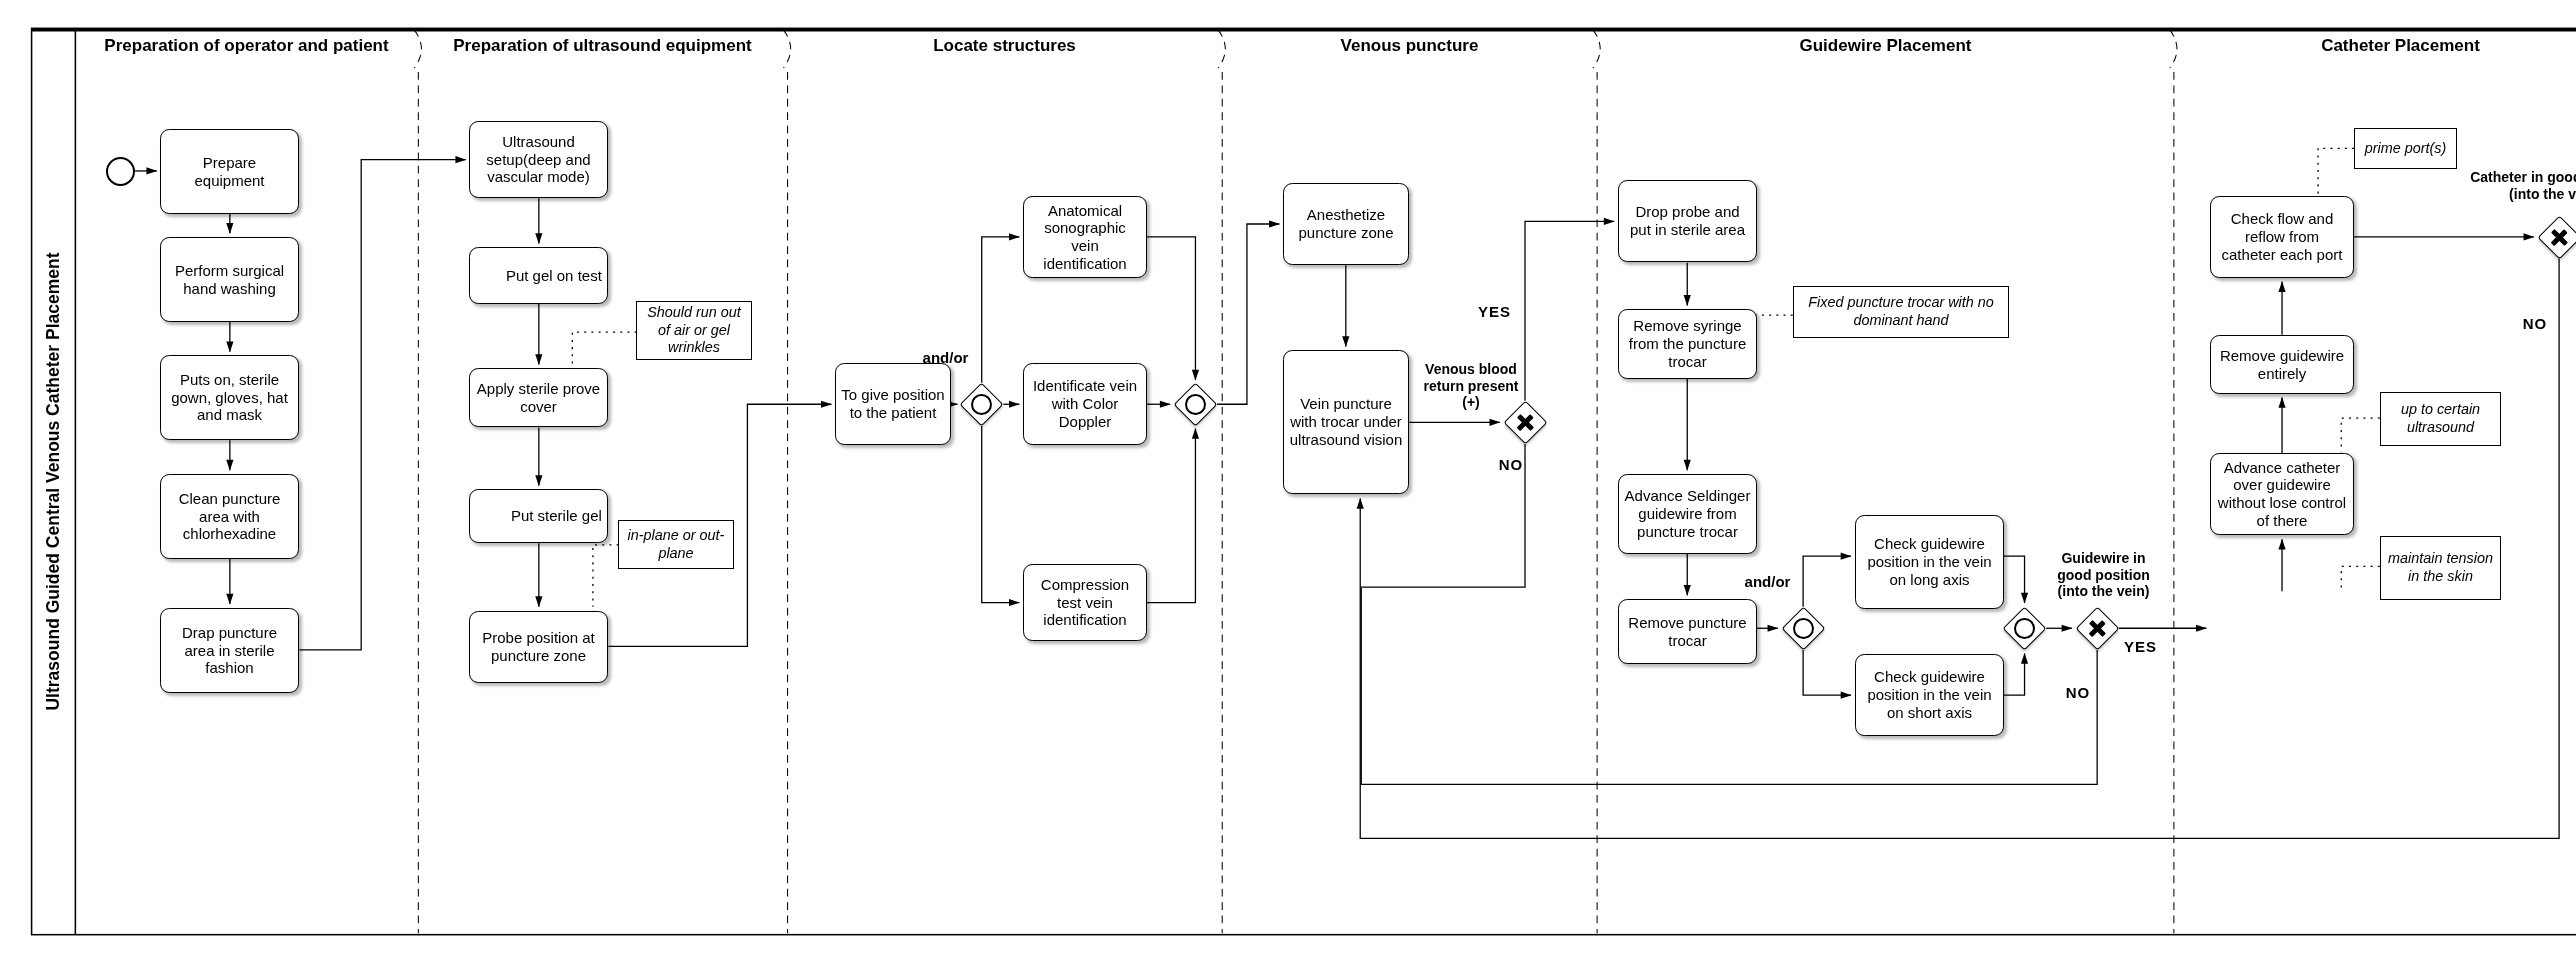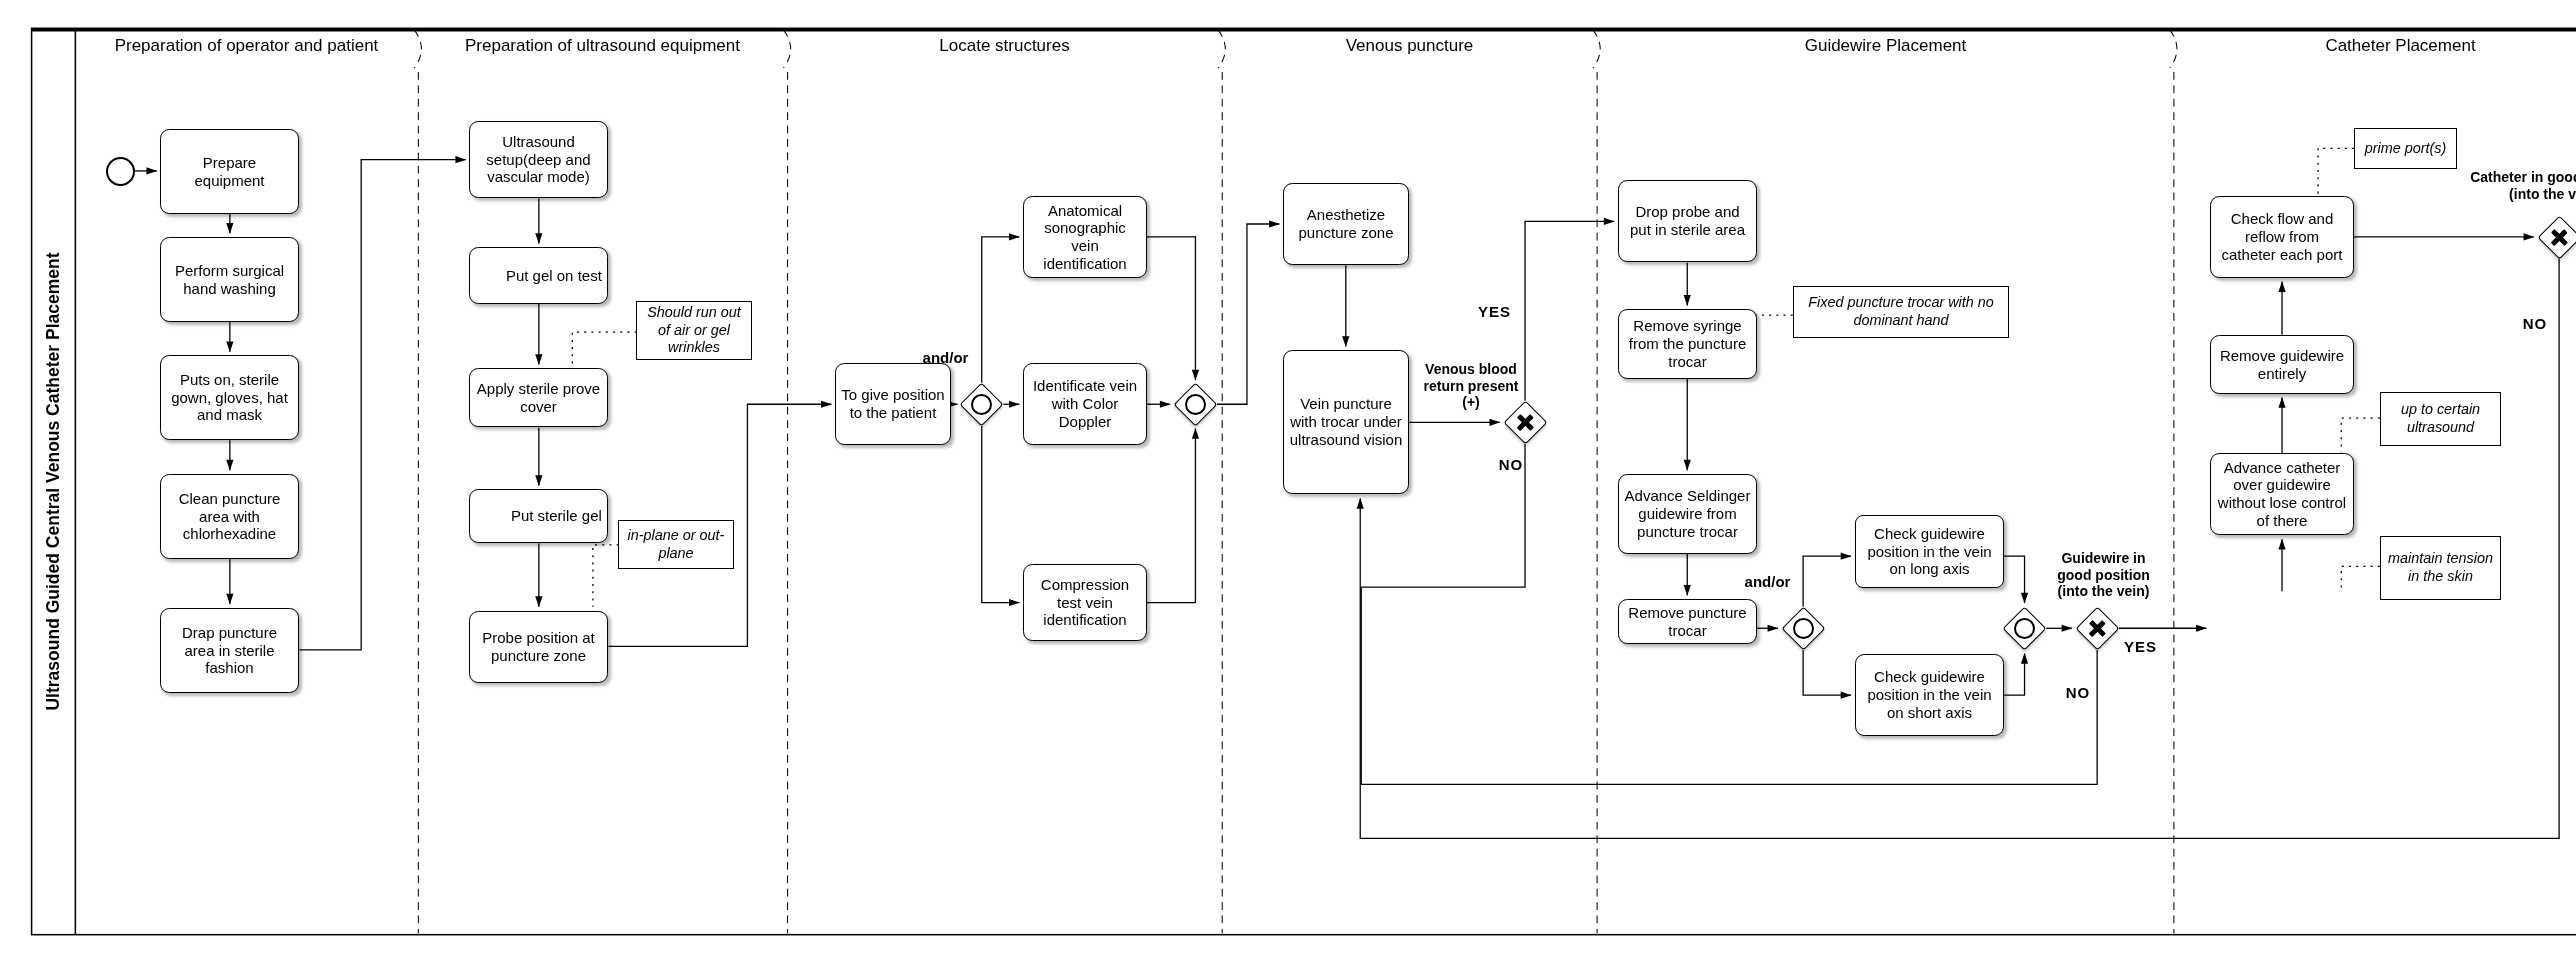--- a/index.html
+++ b/index.html
@@ -21,21 +21,21 @@
       transform:rotate(45deg);box-sizing:border-box;border-radius:3.1px;
       display:flex;align-items:center;justify-content:center;box-shadow:1.5px 1.5px 2.6px rgba(0,0,0,0.25);}
   .gw .ring{width:17.5px;height:17.5px;border:2.6px solid #000;border-radius:50%;}
   .gw .cross{position:relative;width:18.5px;height:18.5px;}
   .gw .cross::before,.gw .cross::after{content:"";position:absolute;background:#000;
       left:0;right:0;top:50%;height:5.2px;margin-top:-2.6px;border-radius:1px;}
   .gw .cross::after{transform:rotate(90deg);}
   .evt{position:absolute;z-index:2;border-radius:50%;background:#fff;box-sizing:border-box;}
   .evt.start{width:29px;height:29px;border:2.1px solid #000;}
   .lane-title{position:absolute;top:32px;height:27px;z-index:2;display:flex;align-items:center;
-              justify-content:center;font-weight:normal;font-size:17px;}
+              justify-content:center;font-weight:bold;font-size:17px;}
   .pool-title{position:absolute;left:32px;top:29px;width:43px;height:905px;z-index:2;
               display:flex;align-items:center;justify-content:center;font-weight:bold;font-size:17.5px;}
   .pool-title span{transform:rotate(-90deg);white-space:nowrap;}
   .lbl{position:absolute;z-index:2;font-weight:bold;text-align:center;}
   .lbl.yn{font-size:15px;letter-spacing:1px;}
   .lbl.q{font-size:14px;line-height:1.18;}
   .lbl.andor{font-size:15px;}
 </style>
 </head>
 <body>
@@ -217,24 +217,24 @@
 
   <div class="task" style="left:1618px;top:180px;width:139px;height:82px;">
       <span>Drop probe and put in sterile area</span>
     </div>
   <div class="task" style="left:1618px;top:309px;width:139px;height:70px;">
       <span>Remove syringe from the puncture trocar</span>
     </div>
   <div class="task" style="left:1618px;top:474px;width:139px;height:80px;">
       <span>Advance Seldinger guidewire from puncture trocar</span>
     </div>
-  <div class="task" style="left:1618px;top:599px;width:139px;height:45px;">
+  <div class="task" style="left:1618px;top:599px;width:139px;height:65px;">
       <span>Remove puncture trocar</span>
     </div>
-  <div class="task" style="left:1855px;top:515px;width:149px;height:73px;border-radius:8px;">
+  <div class="task" style="left:1855px;top:515px;width:149px;height:94px;">
       <span>Check guidewire position in the vein on long axis</span>
     </div>
   <div class="task" style="left:1855px;top:654px;width:149px;height:82px;">
       <span>Check guidewire position in the vein on short axis</span>
     </div>
   <div class="gw" style="left:1788px;top:613px;">
       <span class="ring"></span>
     </div>
   <div class="gw" style="left:2009px;top:613px;">
       <span class="ring"></span>

